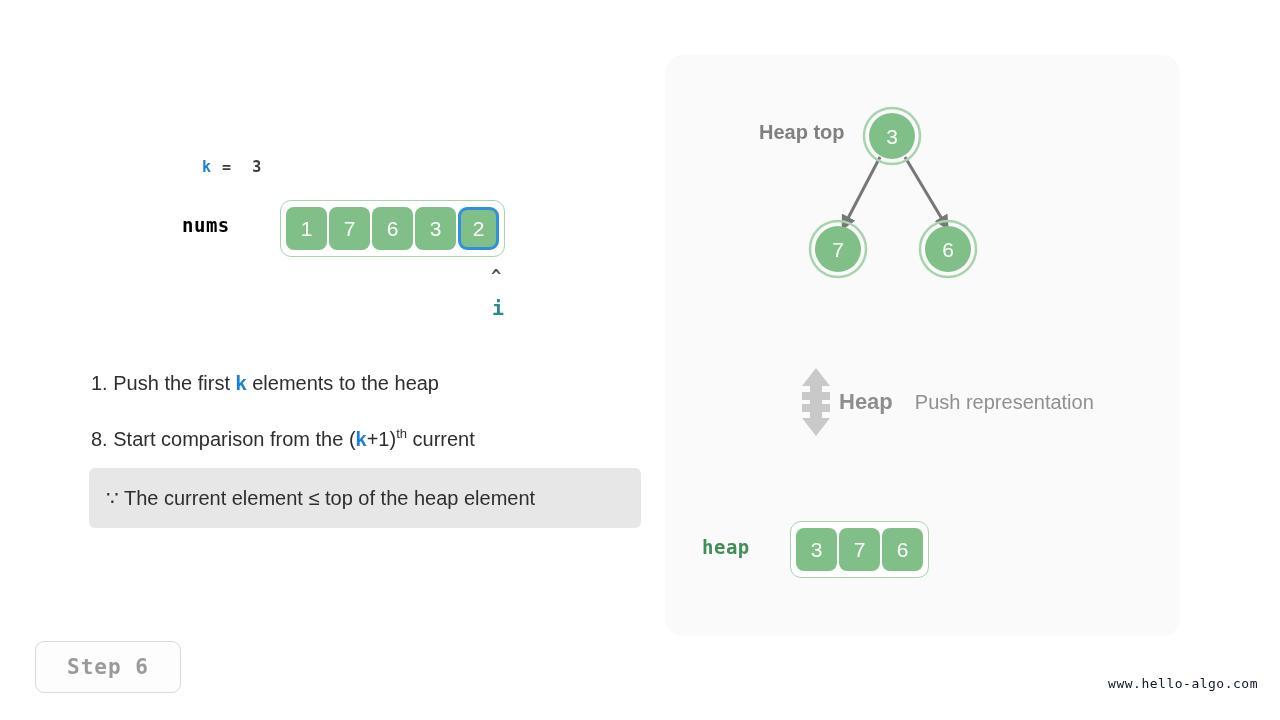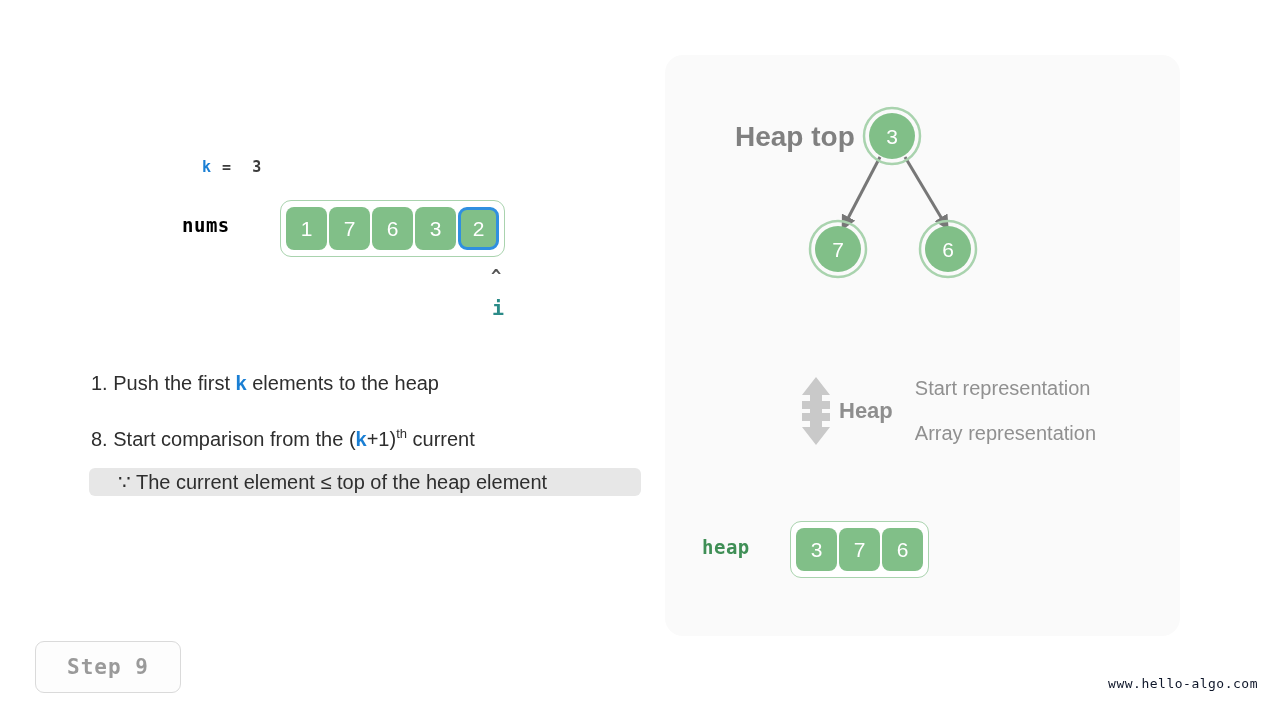--- a/index.html
+++ b/index.html
@@ -106,27 +106,27 @@
   #step-1 { left: 91px; top: 372px; }
   #step-2 { left: 91px; top: 426px; }
   .hl-k { color: #1a7fd4; font-weight: bold; }
   .sup { font-size: 13px; vertical-align: super; }
 
   .reason-box {
     position: absolute;
     left: 89px;
     top: 468px;
     width: 552px;
-    height: 28px;
+    height: 60px;
     background: #e7e7e7;
     border-radius: 6px;
     display: flex;
     align-items: center;
     box-sizing: border-box;
-    padding-left: 29px;
+    padding-left: 17px;
   }
   .reason-box span {
     font-family: "Liberation Sans", sans-serif;
     font-size: 20px;
     color: #2e2e2e;
     white-space: nowrap;
   }
 
   .step-badge {
     position: absolute;
@@ -166,24 +166,24 @@
     left: 665px;
     top: 55px;
     width: 515px;
     height: 581px;
     background: #fafafa;
     border-radius: 18px;
   }
 
   .heap-top-label {
     position: absolute;
-    left: 735px;
+    left: 759px;
     top: 121px;
     font-family: "Liberation Sans", sans-serif;
-    font-size: 28px;
+    font-size: 20px;
     font-weight: bold;
     color: #808080;
   }
 
   .tree-svg {
     position: absolute;
     left: 780px;
     top: 100px;
   }
 
@@ -253,21 +253,21 @@
 
 <div class="step-text" id="step-2">
   <span>8. Start comparison from the (</span><span class="hl-k">k</span><span>+1)</span><span class="sup">th</span><span> current</span>
 </div>
 
 <div class="reason-box">
   <span>∵ The current element ≤ top of the heap element</span>
 </div>
 
 <div class="step-badge">
-  <span>Step  9</span>
+  <span>Step  6</span>
 </div>
 
 <div class="watermark">www.hello-algo.com</div>
 
 <div class="right-panel"></div>
 
 <div class="heap-top-label">Heap top</div>
 
 <svg class="tree-svg" width="230" height="190" viewBox="0 0 230 190">
   <defs>
@@ -297,22 +297,21 @@
     <text x="168" y="157" text-anchor="middle" font-family="Liberation Sans, sans-serif" font-size="21" fill="#ffffff">6</text>
   </g>
 </svg>
 
 <div class="legend">
   <svg class="legend-icon" viewBox="0 0 38 72">
     <path d="M19 2 L33 20 L25 20 L25 26 L33 26 L33 34 L25 34 L25 38 L33 38 L33 46 L25 46 L25 52 L33 52 L19 70 L5 52 L13 52 L13 46 L5 46 L5 38 L13 38 L13 34 L5 34 L5 26 L13 26 L13 20 L5 20 Z" fill="#c9c9c9"></path>
   </svg>
   <div class="legend-heap">Heap</div>
   <div class="legend-texts">
-    <div>Start representation</div>
-    <div>Array representation</div>
+    <div>Push representation</div>
   </div>
 </div>
 
 <div class="heap-label">heap</div>
 
 <div class="array-box" id="heap-array">
   <div class="cell">3</div>
   <div class="cell">7</div>
   <div class="cell">6</div>
 </div>

